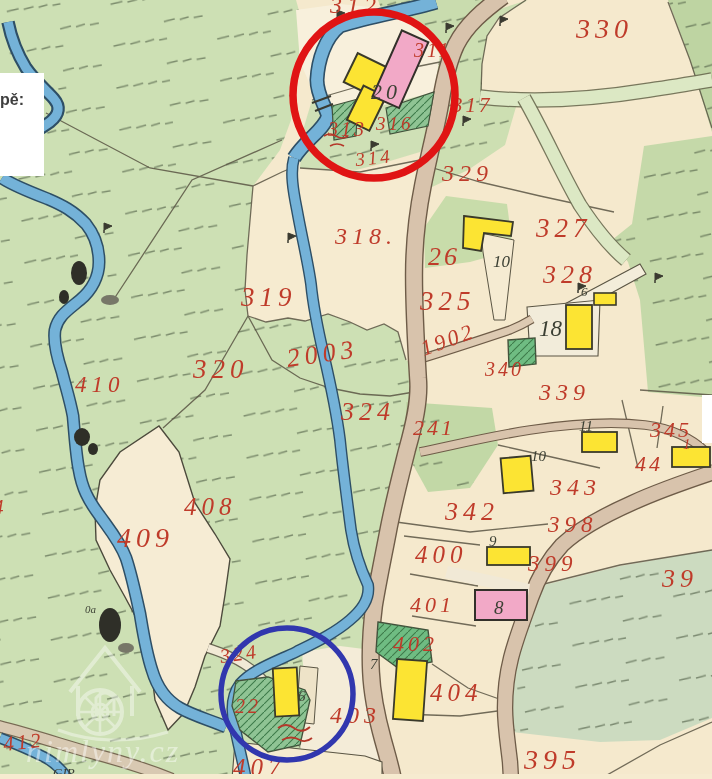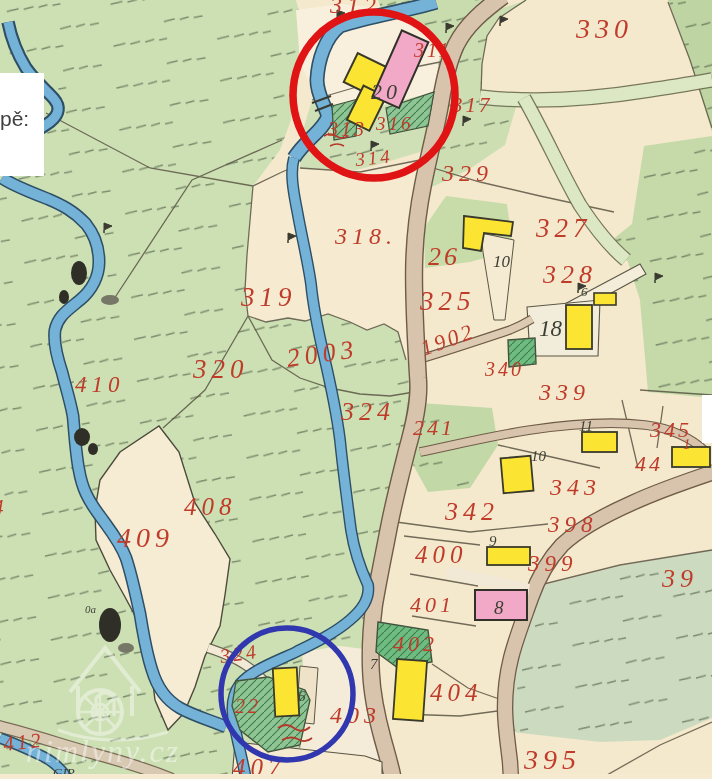--- a/index.html
+++ b/index.html
@@ -301,14 +301,14 @@
 </g>
 
 <text x="26" y="762" font-family="Liberation Serif, serif" font-style="italic" font-size="32" fill="#ffffff" opacity="0.45" letter-spacing="2">nimlyny.cz</text>
 
 <rect x="702" y="395" width="10" height="48" fill="#ffffff"></rect>
 
 </svg>
 
 <div style="position:absolute;left:0;top:73px;width:44px;height:103px;background:#ffffff;"></div>
 
-<div style="position:absolute;left:0px;top:91px;color:#3f3f3f;font-size:21px;font-weight:normal;font-family:'Liberation Sans',sans-serif;margin-top:16px;">pě:</div>
+<div style="position:absolute;left:0px;top:91px;color:#3f3f3f;font-size:16px;font-weight:bold;font-family:'Liberation Sans',sans-serif;">pě:</div>
 </div>
 
 </body></html>

